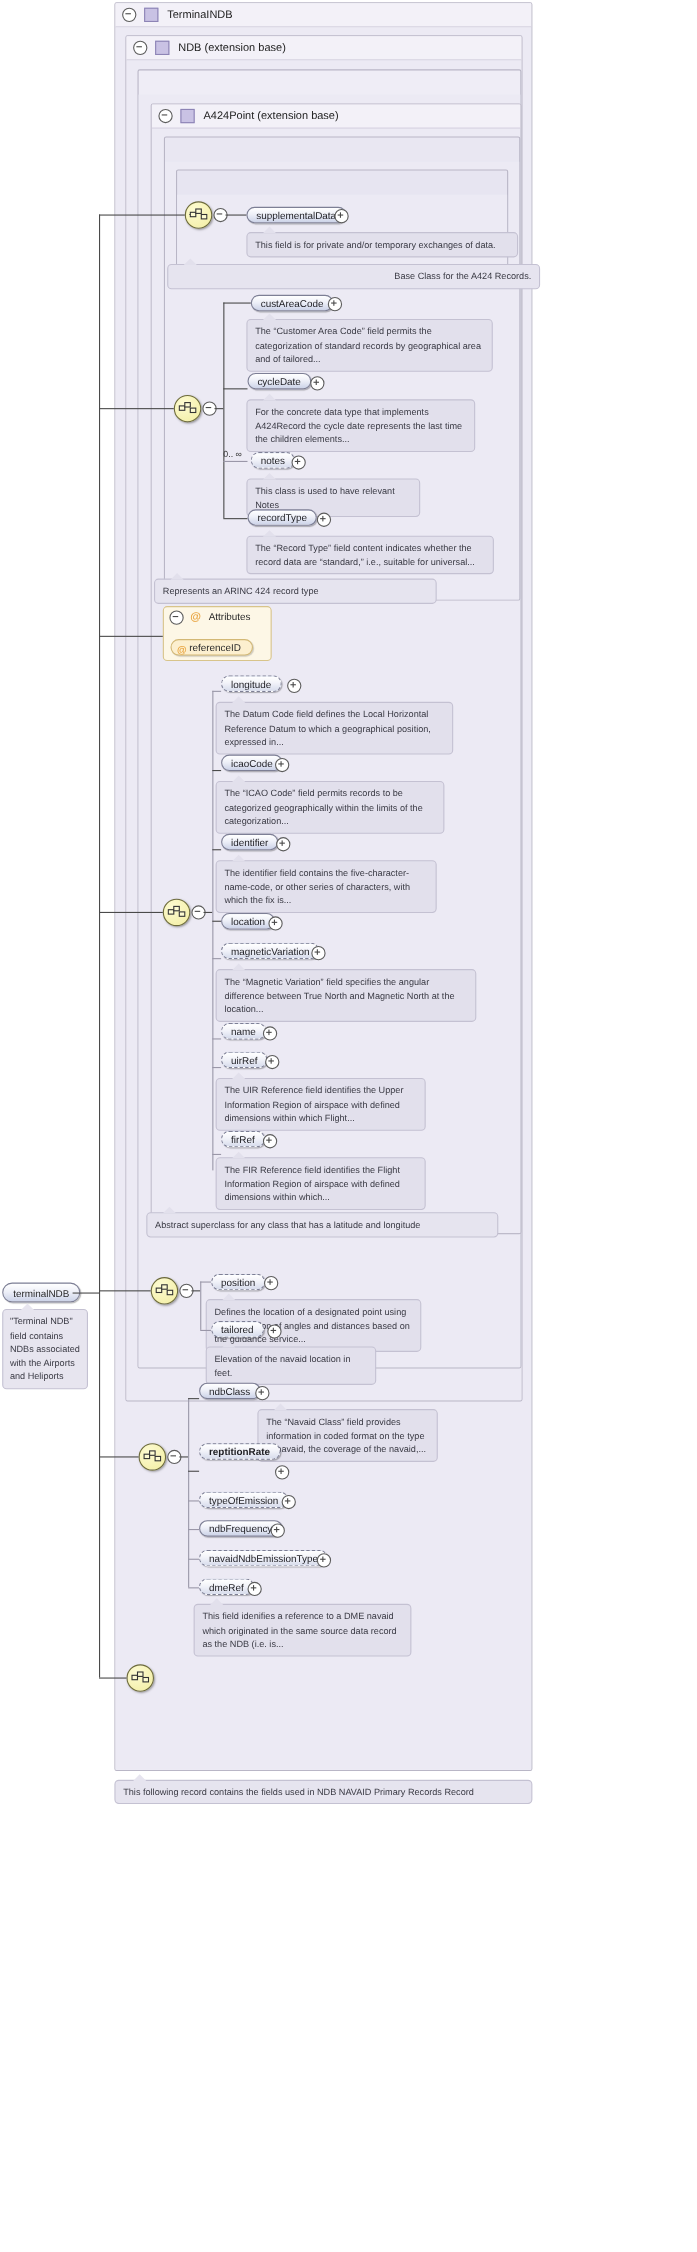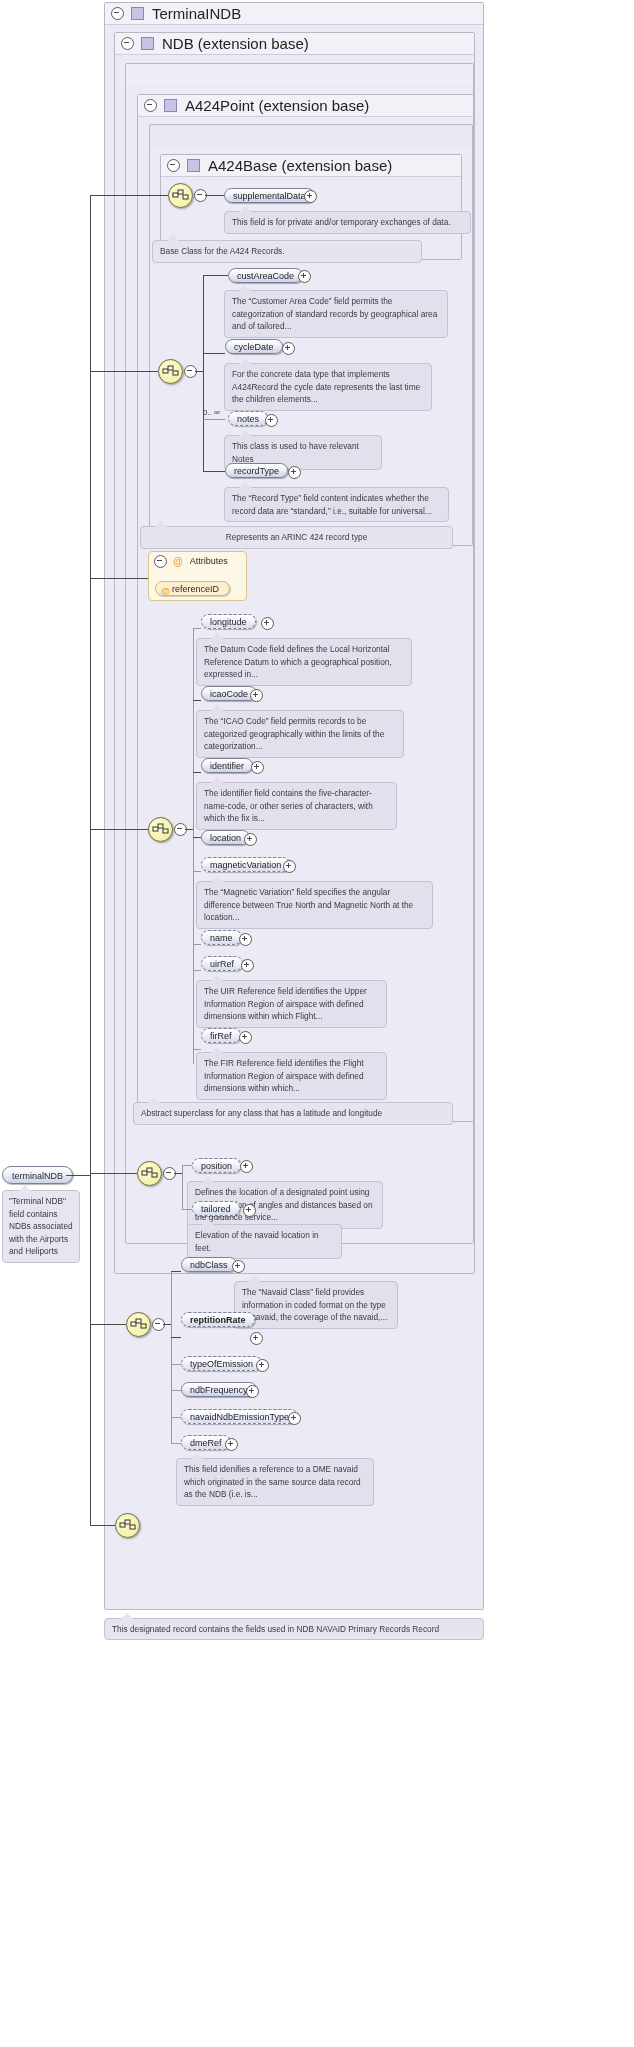--- a/index.html
+++ b/index.html
@@ -22,21 +22,21 @@
   .lvl4{background:#e9e7f2;}
   .lvl5{background:#e7e5f1;}
 
   .exp{width:11px;height:11px;border:1px solid #5c5c5c;border-radius:50%;
        background:#fff;display:inline-block;position:relative;flex:0 0 auto;}
   .exp::before{content:"";position:absolute;left:2px;top:4px;width:5px;height:1px;background:#4a4a4a;}
   .exp.plus::after{content:"";position:absolute;left:4px;top:2px;width:1px;height:5px;background:#4a4a4a;}
 
   .ctype{width:11px;height:11px;background:#c9c2e4;border:1px solid #8d84b5;
          display:inline-block;margin-left:7px;flex:0 0 auto;}
-  .hdr-label{margin-left:8px;font-size:15px;color:#222;white-space:nowrap;}
+  .hdr-label{margin-left:8px;font-size:10px;color:#222;white-space:nowrap;}
 
   
   .pill{position:absolute;height:15px;line-height:15px;padding:0 8px;
         border:1px solid #7d7f95;border-radius:8px;
         background:linear-gradient(#ffffff 0%,#eef0f8 45%,#ccd3e8 100%);
         font-size:9px;color:#1d1d22;white-space:nowrap;box-sizing:border-box;
         box-shadow:1px 1px 1px rgba(0,0,0,.28);}
   .pill.opt{border-style:dashed;background:linear-gradient(#ffffff 0%,#f2f3f9 45%,#d7dcec 100%);}
 
   
@@ -123,43 +123,38 @@
     <span class="hdr-label">A424Point (extension base)</span>
   </div>
   <div class="box-body"></div>
 </div>
 
 <div class="box lvl4" style="left:149px;top:124px;width:324px;height:422px;">
   <div class="box-body"></div>
 </div>
 
 <div class="box lvl5" style="left:160px;top:154px;width:302px;height:106px;">
-  <div class="box-hdr">
-    <span class="exp"></span>
-    <span class="ctype"></span>
-    <span class="hdr-label">A424Base (extension base)</span>
-  </div>
   <div class="box-body"></div>
 </div>
 
 <div class="seq" style="left:168px;top:183px;">
   <svg width="17" height="15" viewBox="0 0 17 15">
     <rect x="1" y="5" width="5" height="4" fill="#fdfbd2" stroke="#333"></rect>
     <rect x="6" y="2" width="5" height="4" fill="#fdfbd2" stroke="#333"></rect>
     <rect x="11" y="7" width="5" height="4" fill="#fdfbd2" stroke="#333"></rect>
     <path d="M0 7 H1 M6 4 H6 M11 9 H11" stroke="#333" stroke-width="1"></path>
   </svg>
 </div>
 <span class="exp" style="position:absolute;left:194px;top:189px;"></span>
 <div class="ln h" style="left:205px;top:195px;width:19px;"></div>
 <div class="pill" style="left:224px;top:188px;">supplementalData</div>
 <span class="exp plus" style="position:absolute;left:304px;top:190px;"></span>
 <div class="doc" style="left:224px;top:211px;width:247px;">This field is for private and/or temporary exchanges of data.</div>
 
-<div class="doc wide" style="left:152px;top:240px;width:270px;">Base Class for the A424 Records.</div>
+<div class="doc wide" style="left:152px;top:240px;width:339px;text-align:right;">Base Class for the A424 Records.</div>
 
 <div class="seq" style="left:158px;top:359px;">
   <svg width="17" height="15" viewBox="0 0 17 15">
     <rect x="1" y="5" width="5" height="4" fill="#fdfbd2" stroke="#333"></rect>
     <rect x="6" y="2" width="5" height="4" fill="#fdfbd2" stroke="#333"></rect>
     <rect x="11" y="7" width="5" height="4" fill="#fdfbd2" stroke="#333"></rect>
   </svg>
 </div>
 <span class="exp" style="position:absolute;left:184px;top:365px;"></span>
 <div class="ln h" style="left:195px;top:371px;width:8px;"></div>
@@ -179,21 +174,21 @@
 <span class="card" style="left:203px;top:408px;">0.. ∞</span>
 <div class="pill opt" style="left:228px;top:411px;">notes</div>
 <span class="exp plus" style="position:absolute;left:265px;top:414px;"></span>
 <div class="doc" style="left:224px;top:435px;width:158px;">This class is used to have relevant Notes</div>
 
 <div class="ln h" style="left:203px;top:471px;width:22px;"></div>
 <div class="pill" style="left:225px;top:463px;">recordType</div>
 <span class="exp plus" style="position:absolute;left:288px;top:466px;"></span>
 <div class="doc" style="left:224px;top:487px;width:225px;">The “Record Type” field content indicates whether the record data are “standard,” i.e., suitable for universal...</div>
 
-<div class="doc wide" style="left:140px;top:526px;width:313px;text-align:center;">Represents an ARINC 424 record type</div>
+<div class="doc wide" style="left:140px;top:526px;width:257px;">Represents an ARINC 424 record type</div>
 
 <div class="attrbox" style="left:148px;top:551px;width:99px;height:50px;">
   <div class="attrhdr">
     <span class="exp"></span>
     <span class="at">@</span>
     <span class="attrlbl">Attributes</span>
   </div>
 </div>
 <div class="attrpill" style="left:155px;top:581px;">
   <span class="dot">@</span>
@@ -309,21 +304,21 @@
 <div class="doc" style="left:176px;top:1458px;width:198px;">This field idenifies a reference to a DME navaid which originated in the same source data record as the NDB (i.e. is...</div>
 
 <div class="seq" style="left:115px;top:1513px;">
   <svg width="17" height="15" viewBox="0 0 17 15">
     <rect x="1" y="5" width="5" height="4" fill="#fdfbd2" stroke="#333"></rect>
     <rect x="6" y="2" width="5" height="4" fill="#fdfbd2" stroke="#333"></rect>
     <rect x="11" y="7" width="5" height="4" fill="#fdfbd2" stroke="#333"></rect>
   </svg>
 </div>
 
-<div class="footer" style="left:104px;top:1618px;width:380px;">This designated record contains the fields used in NDB NAVAID Primary Records Record</div>
+<div class="footer" style="left:104px;top:1618px;width:380px;">This following record contains the fields used in NDB NAVAID Primary Records Record</div>
 
 <div class="rootpill" style="left:2px;top:1166px;">terminalNDB</div>
 <div class="rootdoc" style="left:2px;top:1190px;width:78px;">"Terminal NDB" field contains NDBs associated with the Airports and Heliports</div>
 
 <div class="ln h" style="left:66px;top:1175px;width:24px;"></div>
 <div class="ln v" style="left:90px;top:195px;height:1330px;"></div>
 <div class="ln h" style="left:90px;top:195px;width:78px;"></div>
 <div class="ln h" style="left:90px;top:371px;width:68px;"></div>
 <div class="ln h" style="left:90px;top:578px;width:58px;"></div>
 <div class="ln h" style="left:90px;top:829px;width:58px;"></div>

